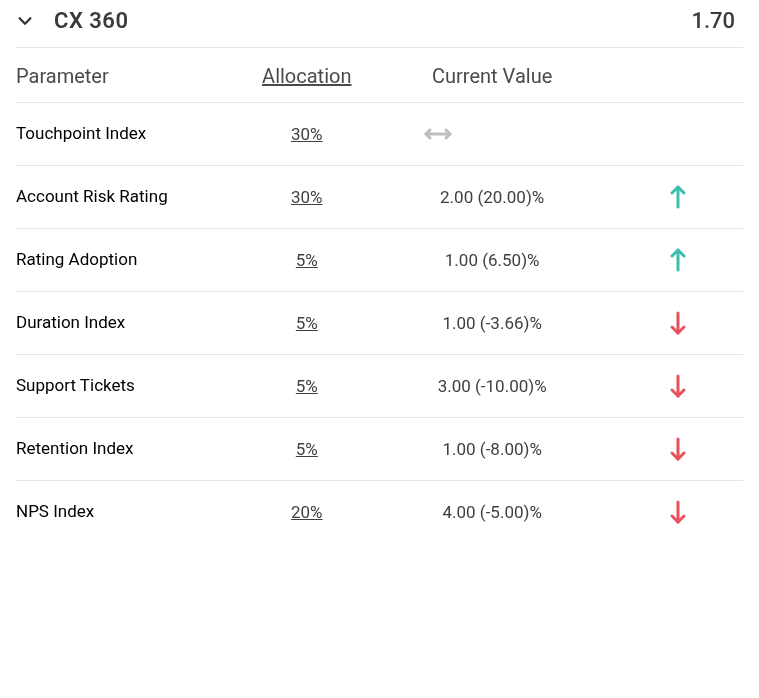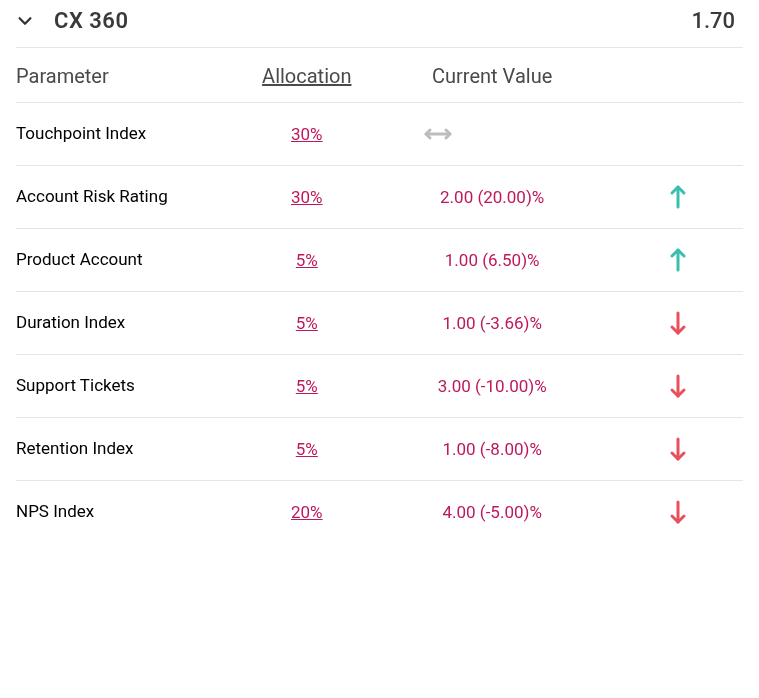--- a/index.html
+++ b/index.html
@@ -67,21 +67,21 @@
     .col-status { width: 18%; text-align: center; }
 
     .row {
       display: flex;
       align-items: center;
       padding: 18px 0;
       border-top: 1px solid #e5e5e5;
     }
     .td {
       font-size: 17px;
-      color: #be185d;
+      color: #404040;
       font-weight: 400;
     }
     .td-param {
       color: #000000;
       line-height: 1.5;
     }
     .status-cell {
       display: flex;
       align-items: center;
       justify-content: center;
@@ -142,21 +142,21 @@
     <div class="td col-value">2.00 (20.00)%</div>
     <div class="td col-status status-cell icon-up">
       <svg class="arrow-svg" viewBox="0 0 20 26" fill="none" stroke-width="3" stroke-linecap="round" stroke-linejoin="round">
         <line x1="10" y1="3" x2="10" y2="23"></line>
         <path d="M4 9 L10 3 L16 9"></path>
       </svg>
     </div>
   </div>
 
   <div class="row">
-    <div class="td td-param col-param">Product Account</div>
+    <div class="td td-param col-param">Rating Adoption</div>
     <div class="td col-alloc">5%</div>
     <div class="td col-value">1.00 (6.50)%</div>
     <div class="td col-status status-cell icon-up">
       <svg class="arrow-svg" viewBox="0 0 20 26" fill="none" stroke-width="3" stroke-linecap="round" stroke-linejoin="round">
         <line x1="10" y1="3" x2="10" y2="23"></line>
         <path d="M4 9 L10 3 L16 9"></path>
       </svg>
     </div>
   </div>
 

